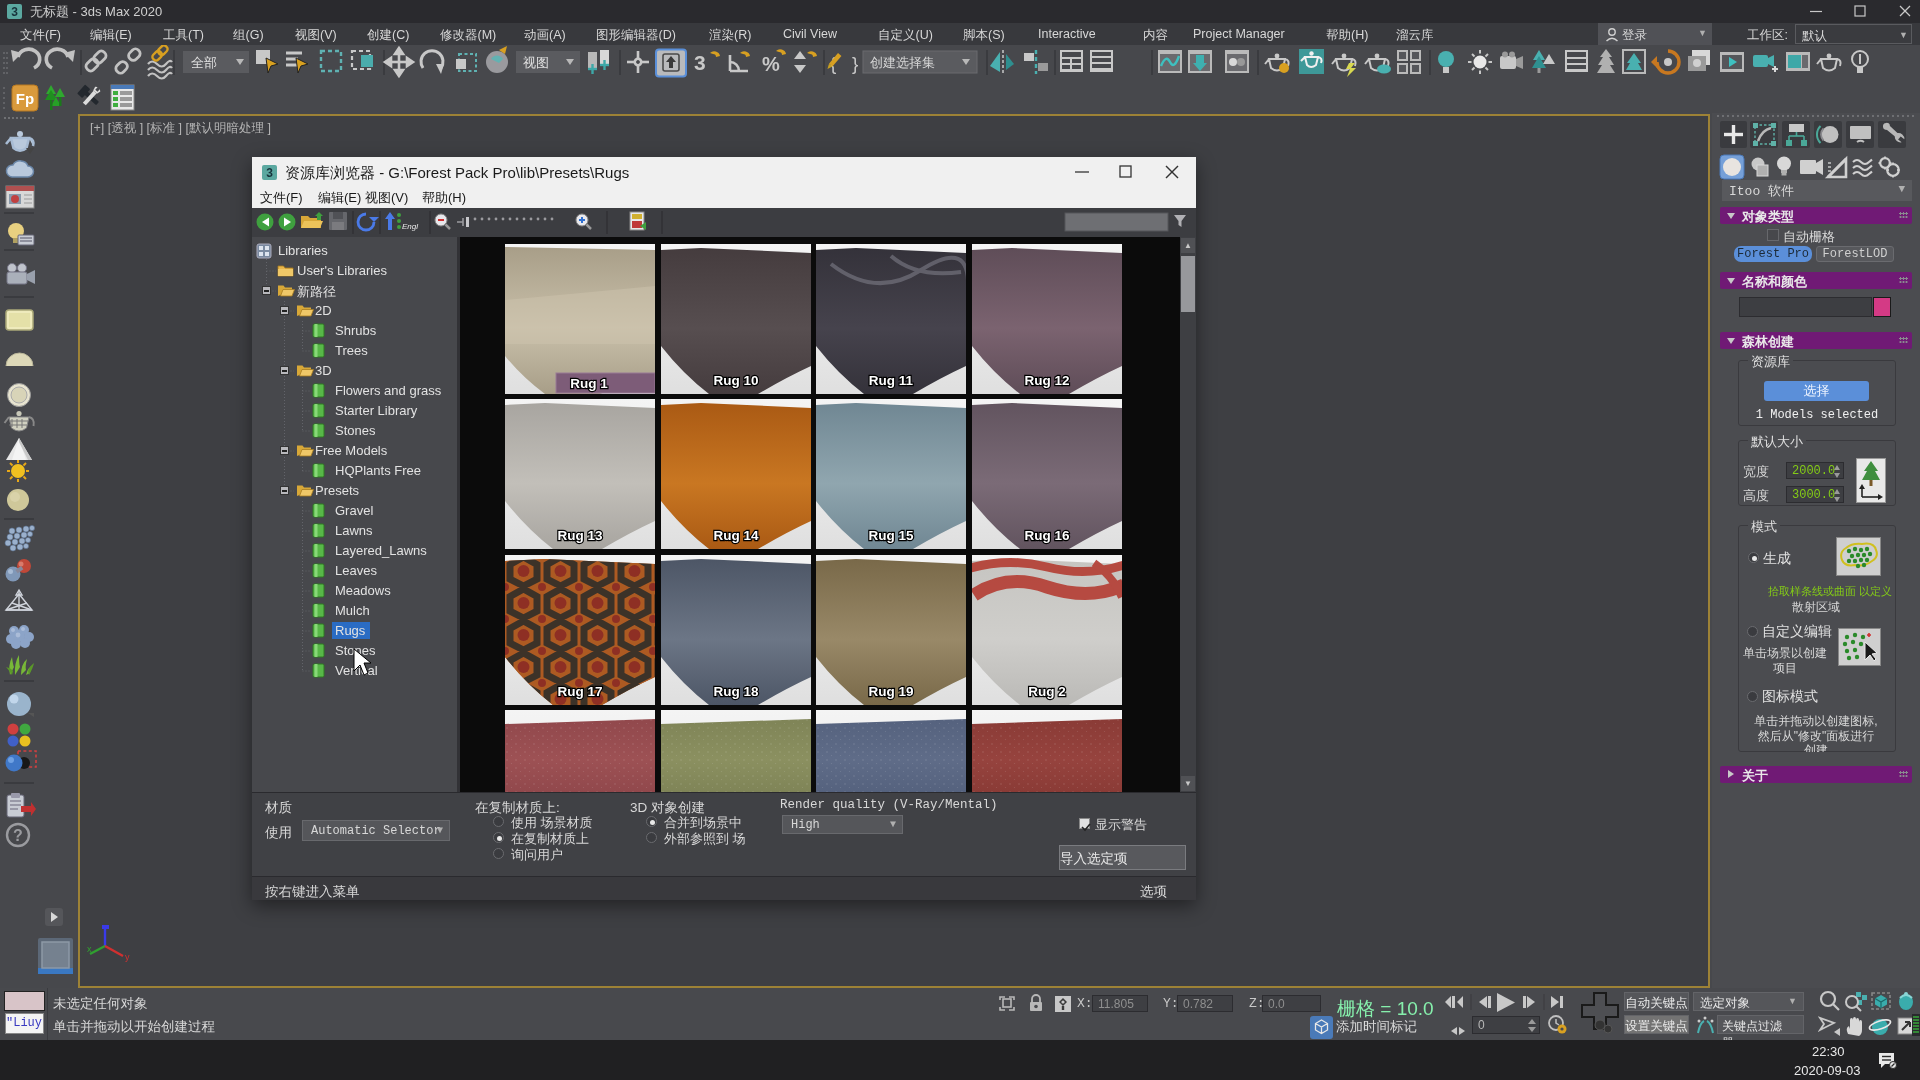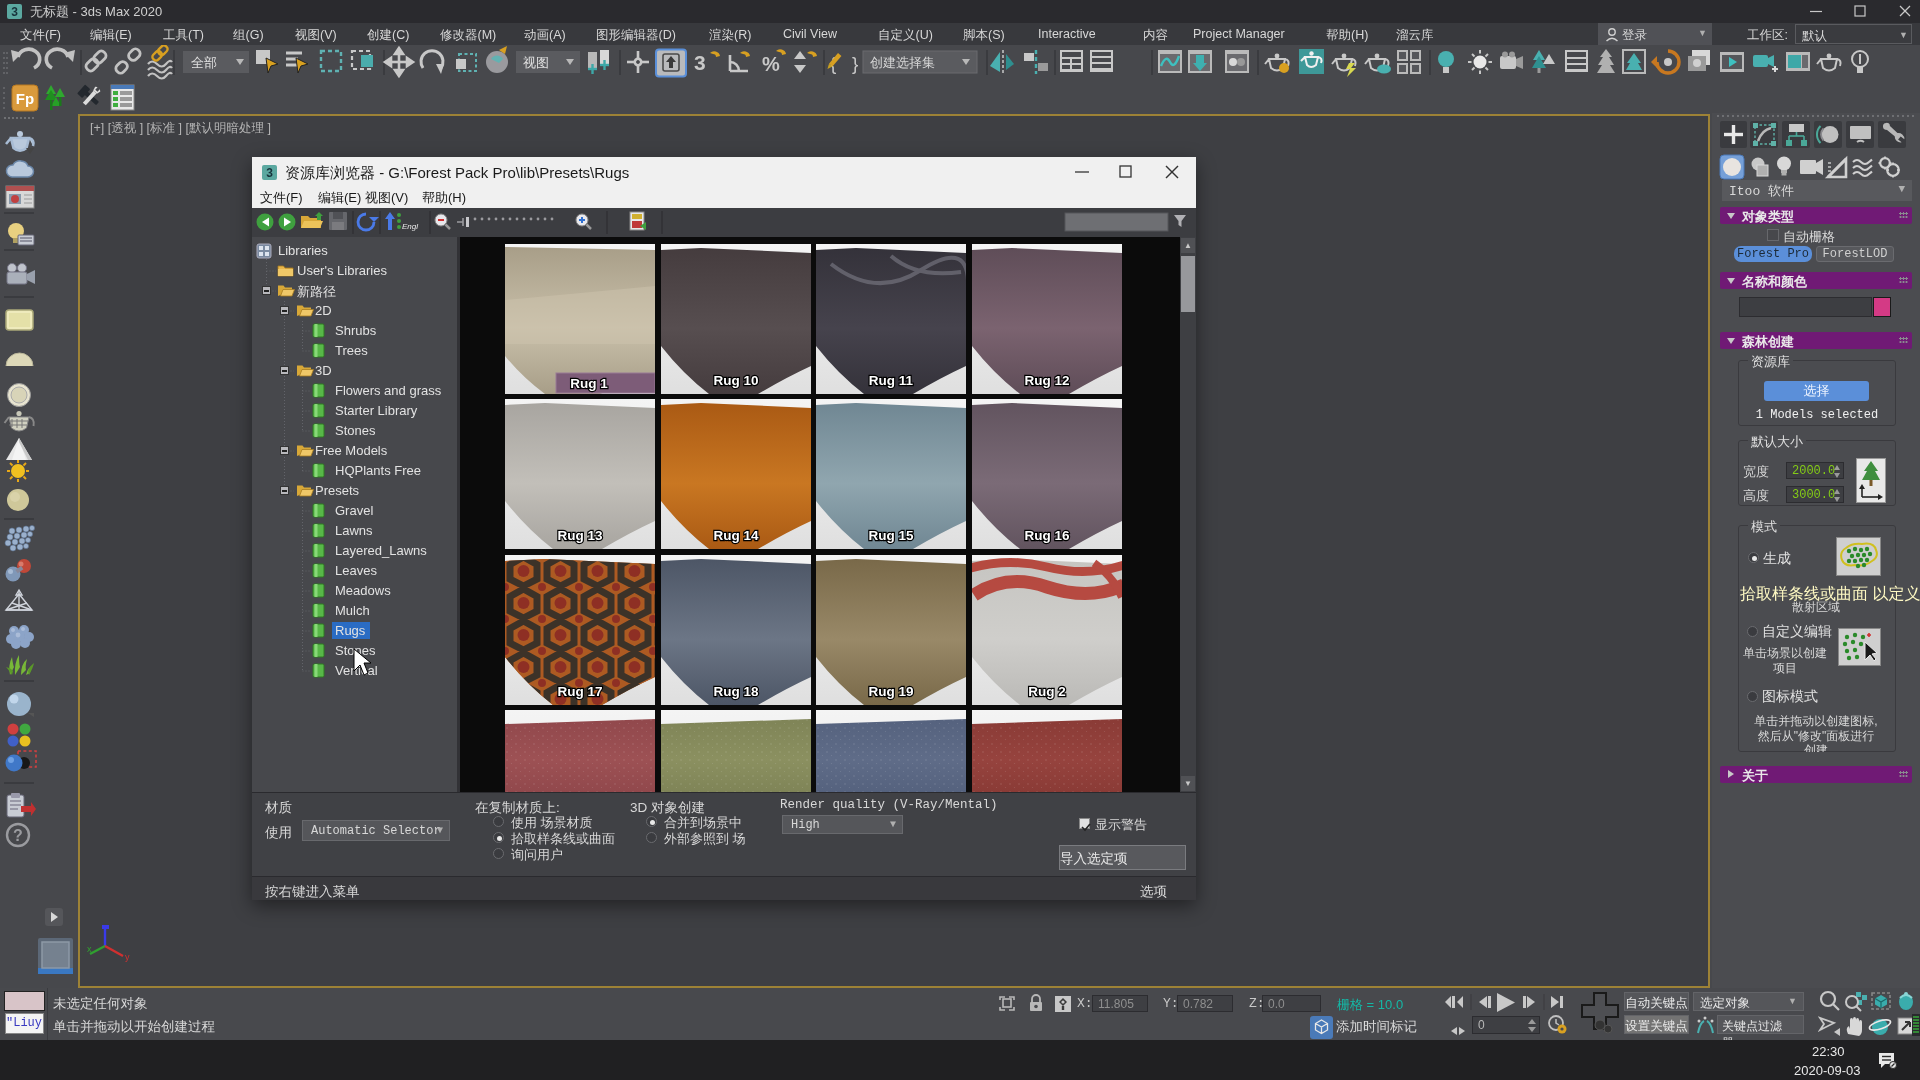--- a/index.html
+++ b/index.html
@@ -810,21 +810,21 @@
           <circle cx="33" cy="16" r="2.2"></circle>
           <circle cx="12" cy="23" r="2.2"></circle>
           <circle cx="18" cy="23" r="2.2"></circle>
           <circle cx="24" cy="22" r="2.2"></circle>
           <circle cx="30" cy="22" r="2.2"></circle>
           <circle cx="21" cy="28" r="2.2"></circle>
           <circle cx="27" cy="27" r="2.2"></circle>
         </g>
       </svg>
  </div>
- <div class="abs" style="left:28px;top:471px;width:152px;text-align:left;font-size:16px;color:#fef9c3;white-space:nowrap">拾取样条线或曲面 以定义</div>
+ <div class="abs" style="left:28px;top:471px;width:152px;text-align:right;font-size:11px;color:#84cc16;white-space:nowrap">拾取样条线或曲面 以定义</div>
  <div class="abs" style="left:28px;top:486px;width:152px;text-align:center;font-size:12px;color:#d8d8d8">散射区域</div>
  <div class="radio abs" style="left:35px;top:513px"></div>
  <span class="abs" style="left:50px;top:510px;font-size:14px;color:#e0e0e0">自定义编辑</span>
  <div class="abs" style="left:126px;top:515px;width:43px;height:38px;background:#cfcfcf;border:1px solid #888">
    <svg width="41" height="36">
         <g fill="#2a8a2a">
           <circle cx="8" cy="8" r="2.2"></circle>
           <circle cx="16" cy="6" r="2.2"></circle>
           <circle cx="24" cy="8" r="2.2"></circle>
           <circle cx="6" cy="15" r="2.2"></circle>
@@ -890,21 +890,21 @@
         <circle cx="8" cy="8" r="1.6" fill="#c8c8c8"></circle>
         <rect x="6.8" y="12" width="2.4" height="4" fill="#3a3a3a"></rect>
       </g>
  </svg>
  <span class="abs" style="left:1077px;top:8px;font-size:13px;color:#c8c8c8;font-family:'Liberation Mono',monospace">X:</span>
  <div class="abs" style="left:1092px;top:7px;width:56px;height:17px;background:#3e3f43;border:1px solid #2c2c30;color:#8f8f8f;font-size:12px;padding:1px 0 0 5px">11.805</div>
  <span class="abs" style="left:1163px;top:8px;font-size:13px;color:#c8c8c8;font-family:'Liberation Mono',monospace">Y:</span>
  <div class="abs" style="left:1177px;top:7px;width:56px;height:17px;background:#3e3f43;border:1px solid #2c2c30;color:#8f8f8f;font-size:12px;padding:1px 0 0 5px">0.782</div>
  <span class="abs" style="left:1249px;top:8px;font-size:13px;color:#c8c8c8;font-family:'Liberation Mono',monospace">Z:</span>
  <div class="abs" style="left:1262px;top:7px;width:59px;height:17px;background:#3e3f43;border:1px solid #2c2c30;color:#8f8f8f;font-size:12px;padding:1px 0 0 5px">0.0</div>
- <span class="abs" style="left:1337px;top:8px;font-size:13px;color:#14b8a6">栅格 = 10.0</span>
+ <span class="abs" style="left:1337px;top:8px;font-size:19px;color:#86efac">栅格 = 10.0</span>
  <div class="abs" style="left:1310px;top:28px;width:23px;height:23px;background:#4a7ab8;border-radius:3px">
   <svg width="23" height="23">
         <g fill="none" stroke="#e8e8e8" stroke-width="1.3">
           <path d="M11.5 4 l6 3.5 v6.5 l-6 3.5 l-6 -3.5 v-6.5 z M5.5 7.5 l6 3.5 l6 -3.5 M11.5 11 v7"></path>
         </g>
       </svg>
  </div>
  <span class="abs" style="left:1336px;top:30px;font-size:13.5px;color:#d8d8d8">添加时间标记</span>
  <svg class="abs" style="left:1445px;top:2px" width="135" height="48">
   <g fill="#c8c8c8">
@@ -1498,21 +1498,21 @@
  <div class="abs" id="dlgbottom" style="left:0;top:635px;width:944px;height:84px;background:#404145;border-top:1px solid #2a2a2e">
   <span class="abs" style="left:13px;top:6px;font-size:13.5px;color:#d8d8d8">材质</span>
   <span class="abs" style="left:13px;top:31px;font-size:13.5px;color:#d8d8d8">使用</span>
   <div class="abs" style="left:50px;top:27px;width:148px;height:21px;background:#55565a;border:1px solid #68696d;color:#d8d8d8;font-size:12px;font-family:'Liberation Mono',monospace;padding:3px 0 0 8px">Automatic Selector<span style="position:absolute;right:6px;top:4px;font-size:10px;color:#b0b0b0">▼</span></div>
   <span class="abs" style="left:223px;top:6px;font-size:13.5px;color:#d8d8d8">在复制材质上:</span>
   <div class="radio abs" style="left:241px;top:23px"></div>
       <span class="abs" style="left:259px;top:21px;font-size:13px;color:#d8d8d8">使用 场景材质</span>
   <div class="radio abs" style="left:241px;top:39px">
         <div class="rdot"></div>
       </div>
-      <span class="abs" style="left:259px;top:37px;font-size:13px;color:#d8d8d8">拾取样条线或曲面</span>
+      <span class="abs" style="left:259px;top:37px;font-size:13px;color:#d8d8d8">在复制材质上</span>
   <div class="radio abs" style="left:241px;top:55px"></div>
       <span class="abs" style="left:259px;top:53px;font-size:13px;color:#d8d8d8">询问用户</span>
   <span class="abs" style="left:378px;top:6px;font-size:13.5px;color:#d8d8d8">3D 对象创建</span>
   <div class="radio abs" style="left:394px;top:23px">
         <div class="rdot"></div>
       </div>
       <span class="abs" style="left:412px;top:21px;font-size:13px;color:#d8d8d8">合并到场景中</span>
   <div class="radio abs" style="left:394px;top:39px"></div>
       <span class="abs" style="left:412px;top:37px;font-size:13px;color:#d8d8d8">外部参照到 场</span>
   <span class="abs" style="left:528px;top:5px;font-size:12.5px;color:#d8d8d8;font-family:'Liberation Mono',monospace">Render quality (V-Ray/Mental)</span>

